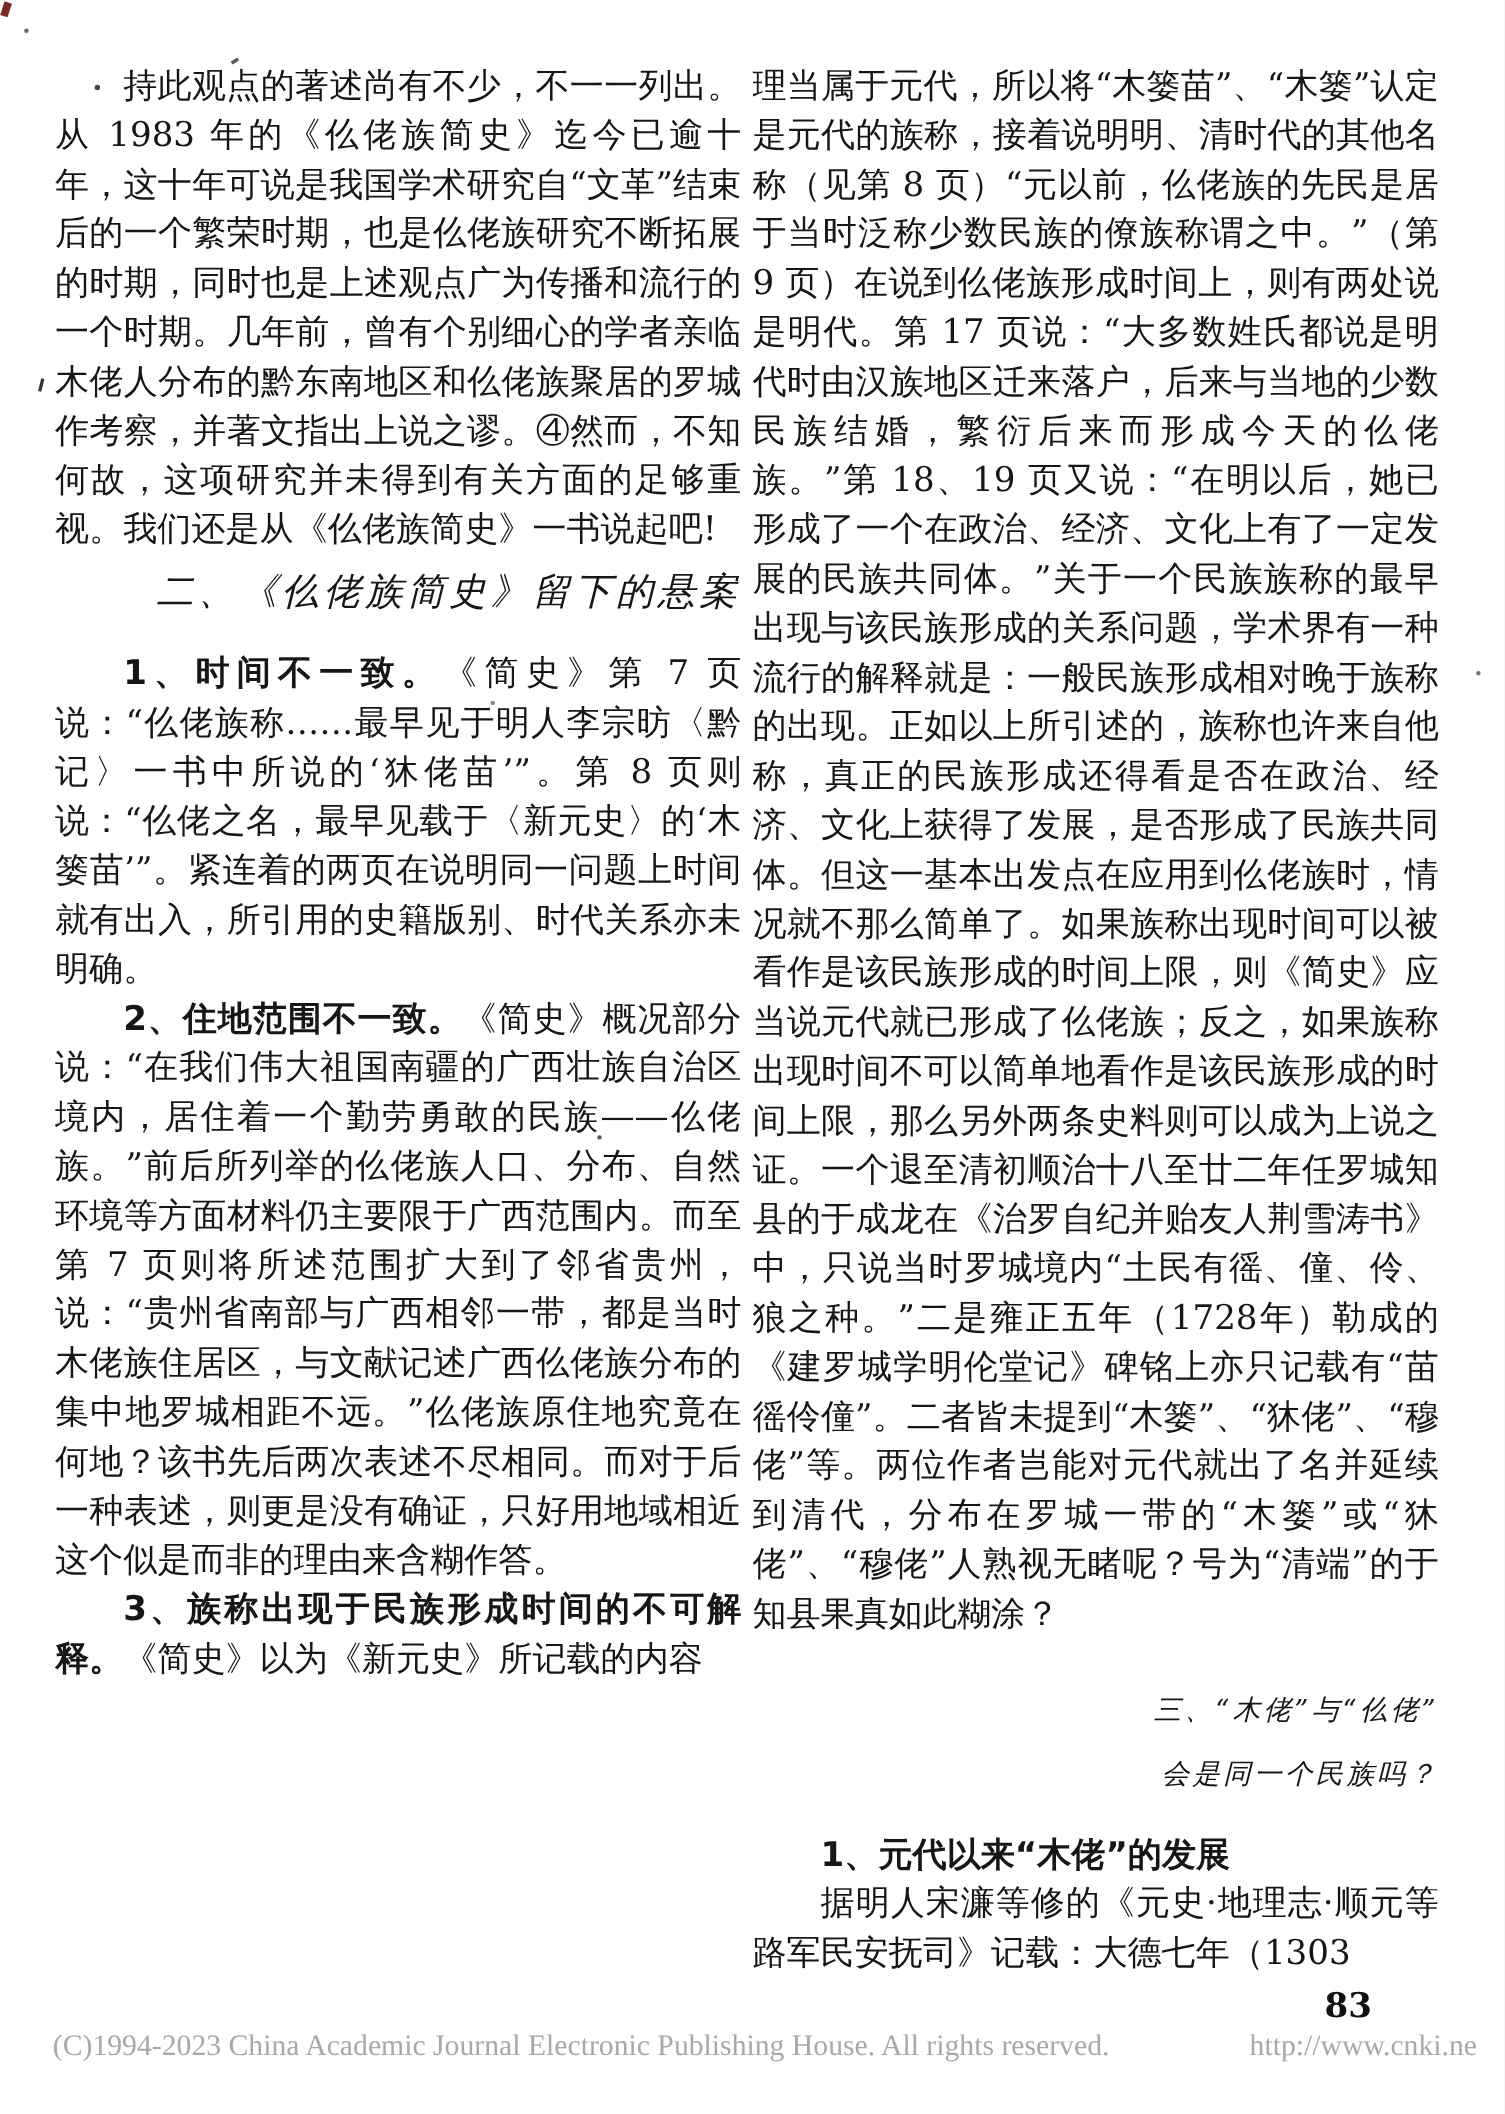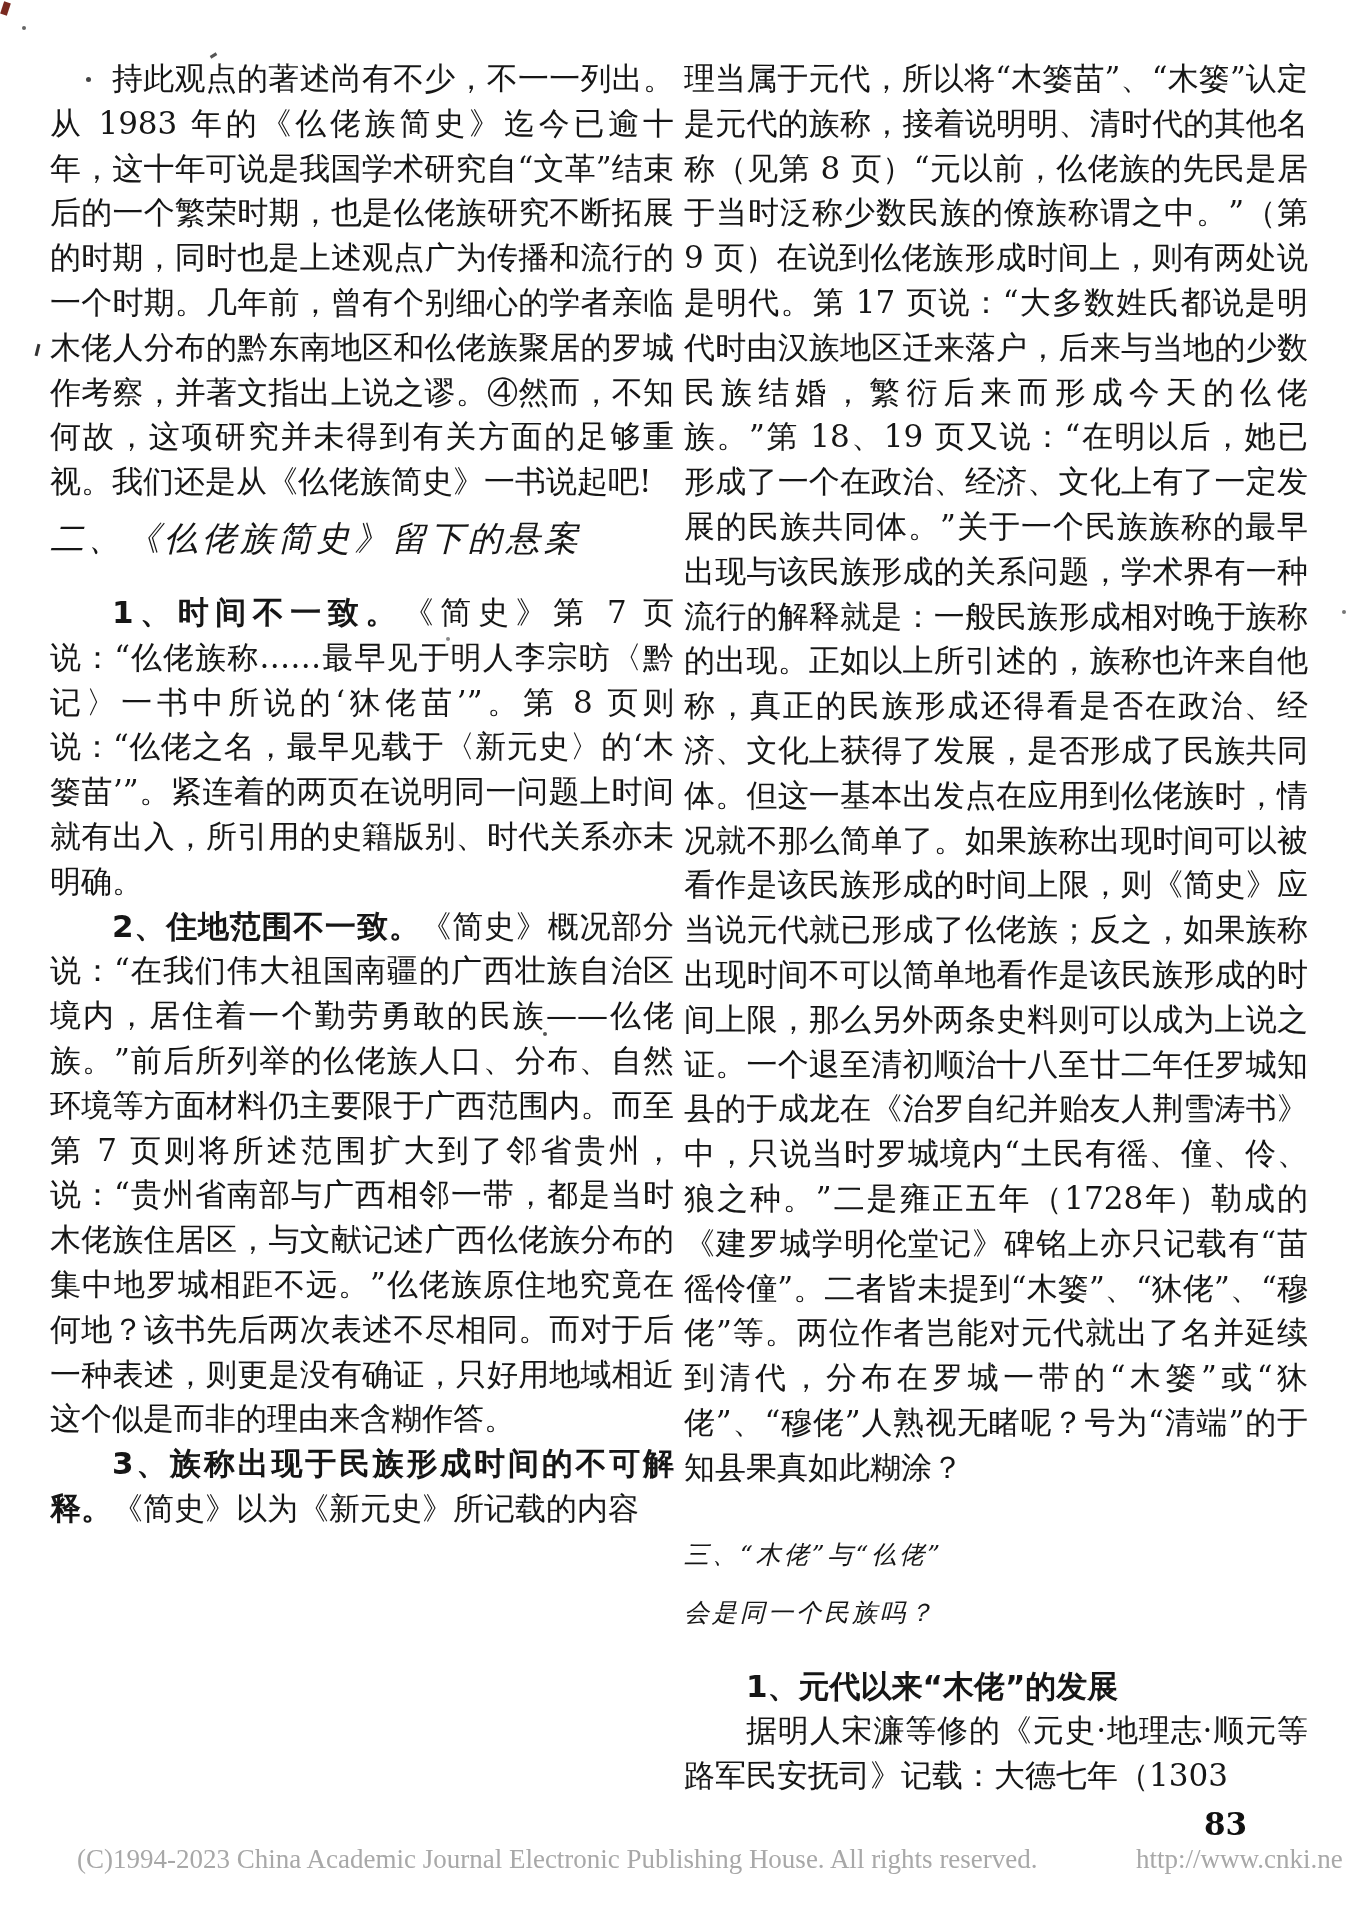--- a/index.html
+++ b/index.html
@@ -22,39 +22,39 @@
   .col-left{left:50px;}
   .col-right{left:684px;}
   .col p{margin:0;padding:0;text-indent:2em;}
   .col p.cont{text-indent:0;}
   .hei{
     font-family:"DejaVu Sans","Liberation Sans",sans-serif;
     font-weight:bold;font-style:normal;
   }
   .kai-heading{
     font-style:italic;font-weight:500;
-    text-align:left;text-indent:0 !important;
+    text-align:right;text-indent:0 !important;
     font-size:34px;line-height:52px;letter-spacing:4px;
     margin:8px 0 26px 0;
   }
   .kai-heading-2{
     font-size:25px;line-height:58px;letter-spacing:3px;
     margin:36px 0 22px 0;
   }
   .page-number{
     position:absolute;left:1204px;top:1806px;
     font-size:31px;font-weight:600;color:#111;
   }
   .footer{
     position:absolute;left:48px;top:1842px;width:1400px;height:42px;
     color:#a8a8a8;font-size:27px;line-height:34px;
     font-family:"Liberation Serif","DejaVu Serif",serif;
     white-space:nowrap;
   }
-  .footer .copyright{position:absolute;left:0;top:0;margin-left:29px;}
+  .footer .copyright{position:absolute;left:0;top:0;}
   .footer .url{position:absolute;left:1088px;top:0;}
   .artifact{position:absolute;}
   .a1{left:2px;top:2px;width:7px;height:13px;background:#7a2a20;transform:rotate(18deg);}
   .a2{left:22px;top:26px;width:4px;height:4px;border-radius:50%;background:#666;}
   .a3{left:86px;top:77px;width:5px;height:5px;border-radius:50%;background:#444;}
   .a4{left:36px;top:344px;width:3px;height:12px;background:#333;transform:rotate(14deg);}
   .a5{left:210px;top:54px;width:7px;height:3px;background:#555;transform:rotate(-32deg);}
   .a6{left:543px;top:1032px;width:4px;height:4px;border-radius:50%;background:#555;}
   .a7{left:446px;top:637px;width:4px;height:4px;border-radius:50%;background:#888;}
   .a8{left:1342px;top:610px;width:4px;height:4px;border-radius:50%;background:#777;}

